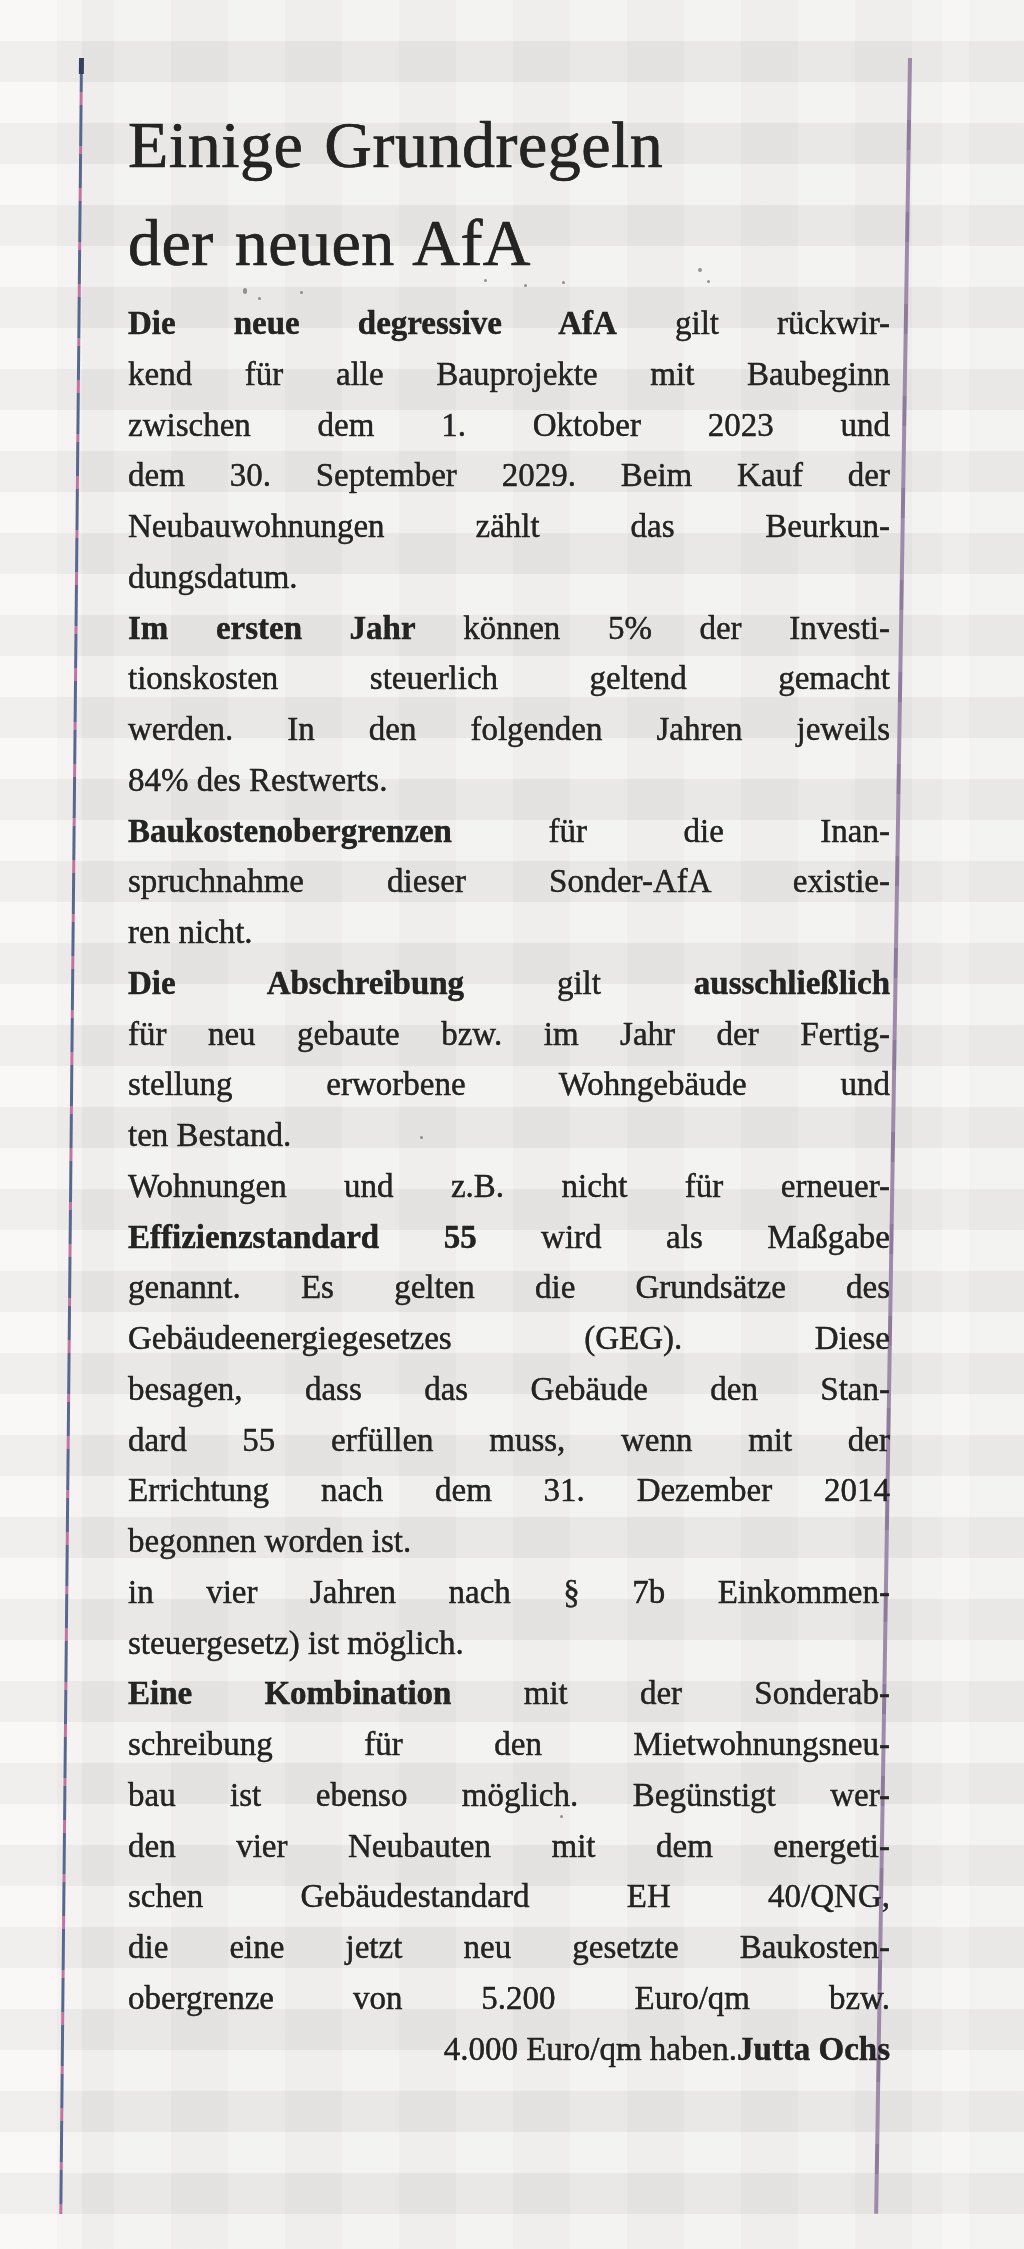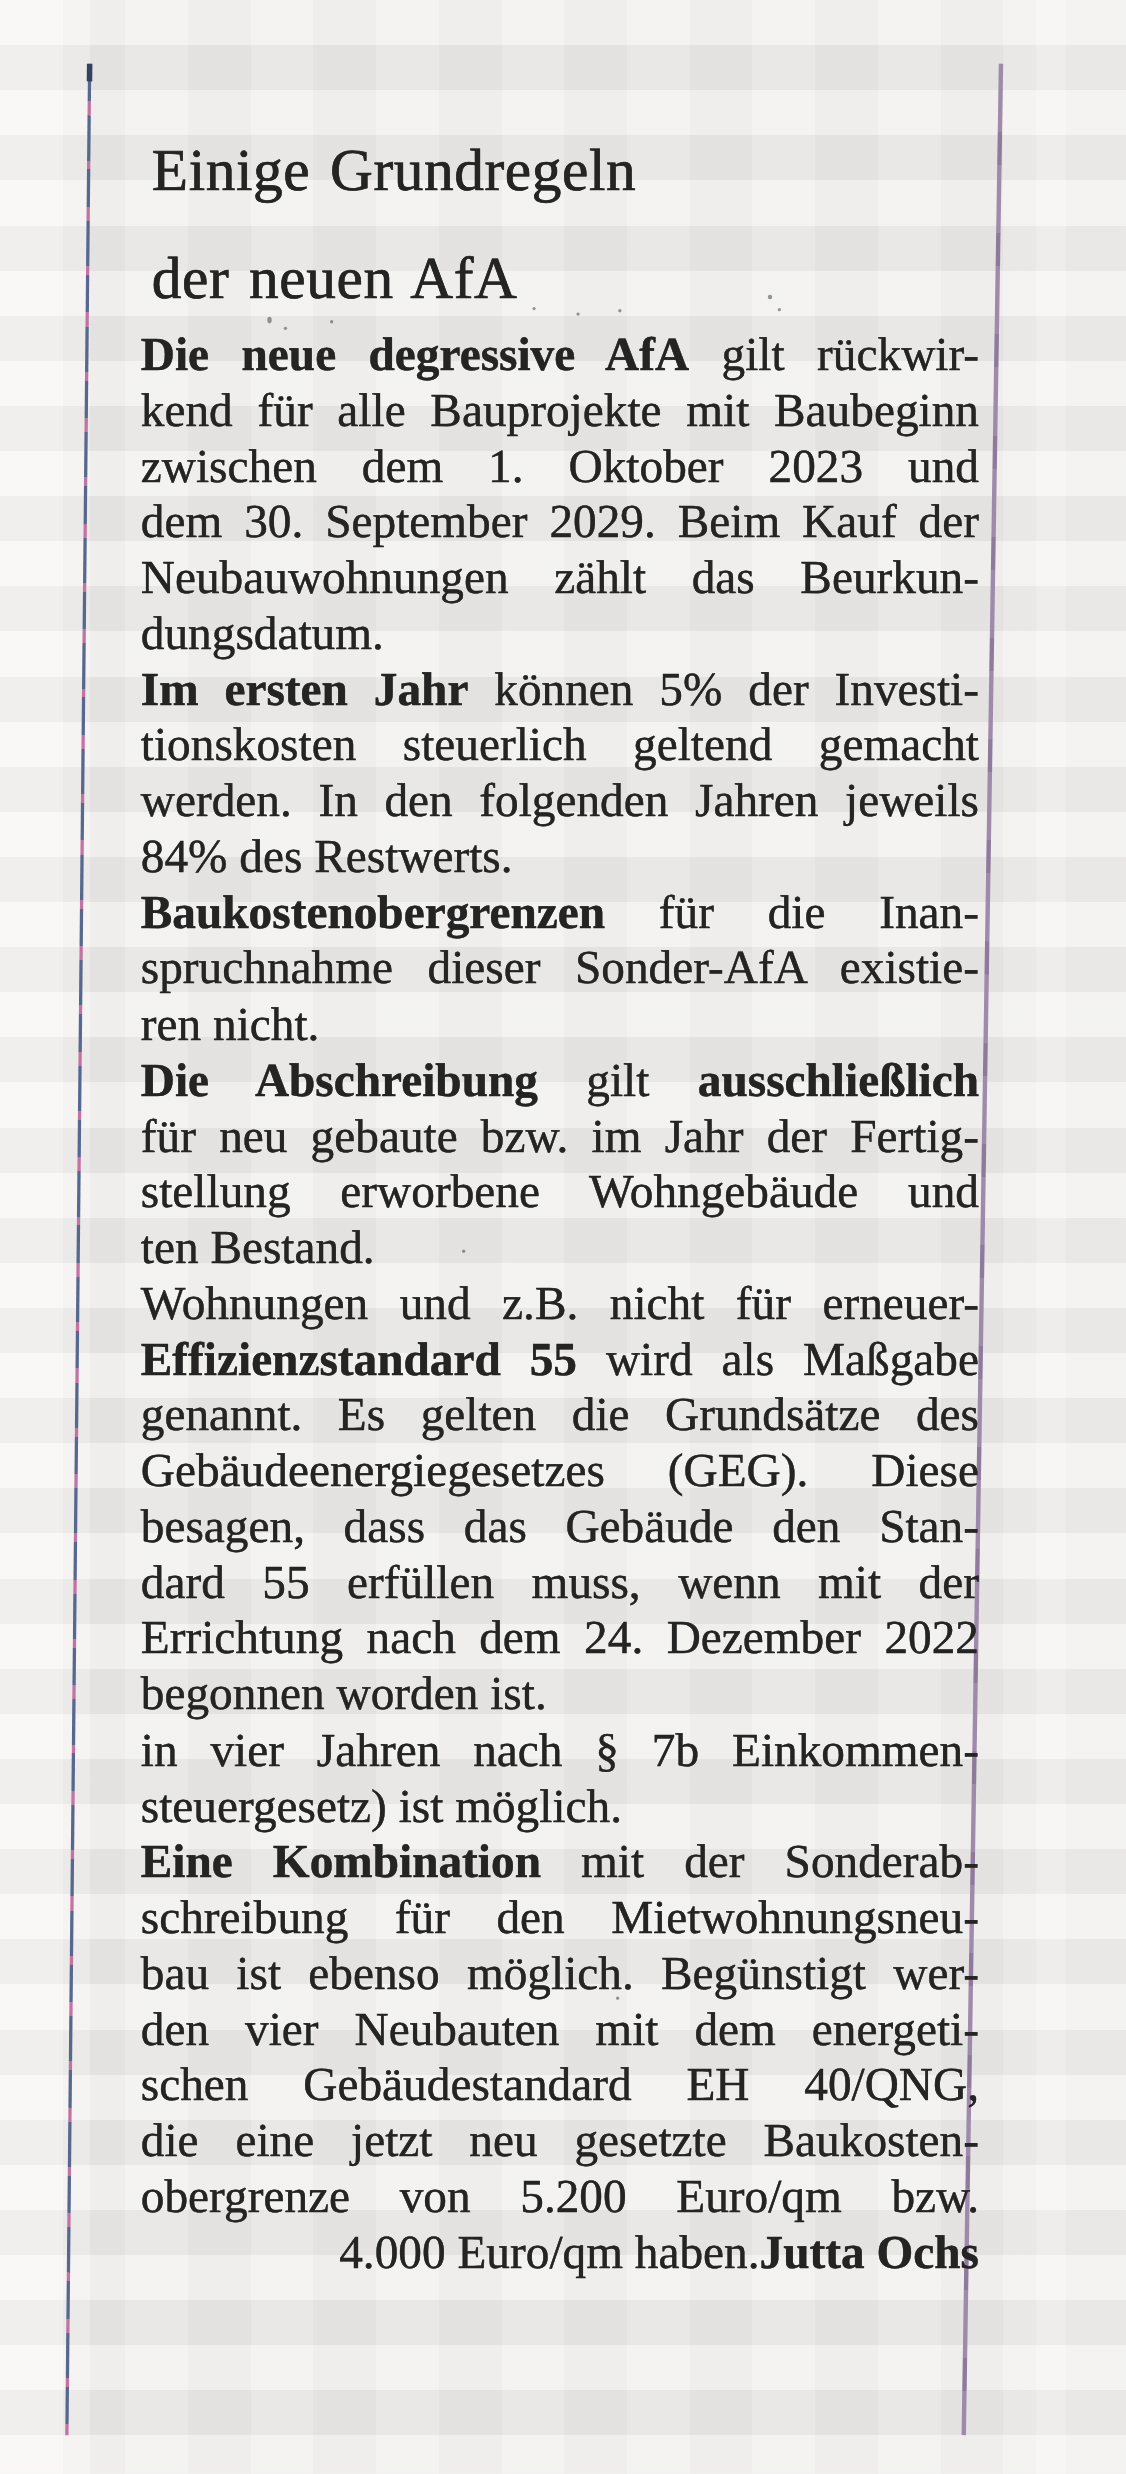--- a/index.html
+++ b/index.html
@@ -34,31 +34,31 @@
   }
   .rule-left::before{content:"";position:absolute;top:0;left:-1px;width:5px;height:16px;background:#33415f;}
   .rule-right{
     left:908px;width:4px;transform:rotate(0.9deg);opacity:.95;
     background:repeating-linear-gradient(180deg,
       var(--rr,#9b85a8) 0 62px,
       #8a7399 62px 92px);
   }
   
   .headline{
-    position:absolute;left:128px;top:96px;z-index:3;margin:10px;
-    font-size:54px;line-height:98px;font-weight:400;
+    position:absolute;left:128px;top:96px;z-index:3;margin:0;
+    font-size:66px;line-height:98px;font-weight:400;
     letter-spacing:.5px;word-spacing:4px;
     -webkit-text-stroke:.6px;
     text-shadow:0 0 .6px rgba(40,40,40,.75);
     white-space:nowrap;
   }
   
   .body-col{
     position:absolute;left:128px;top:298px;width:762px;z-index:3;
-    font-size:43px;line-height:50.75px;
+    font-size:33px;line-height:50.75px;
     -webkit-text-stroke:.35px;
     text-shadow:0 0 .5px rgba(45,45,45,.65);
   }
   .line{height:50.75px;text-align:justify;text-align-last:justify;}
   .line.last{text-align-last:left;}
   .b{font-weight:bold;}
   .author-line{display:flex;justify-content:flex-end;text-align:left;}
   .author{font-weight:bold;}
   
   .speck{position:absolute;z-index:2;background:rgba(70,70,70,.55);border-radius:50%;}
@@ -116,21 +116,21 @@
         <div class="line"><span>stellung erworbene Wohngebäude und</span></div>
         <div class="line last"><span>ten Bestand.</span></div>
         <div class="line"><span>Wohnungen und z.B. nicht für erneuer-</span></div>
       </div>
       <div>
         <div class="line"><span class="b">Effizienzstandard 55</span><span> wird als Maßgabe</span></div>
         <div class="line"><span>genannt. Es gelten die Grundsätze des</span></div>
         <div class="line"><span>Gebäudeenergiegesetzes (GEG). Diese</span></div>
         <div class="line"><span>besagen, dass das Gebäude den Stan-</span></div>
         <div class="line"><span>dard 55 erfüllen muss, wenn mit der</span></div>
-        <div class="line"><span>Errichtung nach dem 24. Dezember 2022</span></div>
+        <div class="line"><span>Errichtung nach dem 31. Dezember 2014</span></div>
         <div class="line last"><span>begonnen worden ist.</span></div>
       </div>
       <div>
         <div class="line"><span>in vier Jahren nach § 7b Einkommen-</span></div>
         <div class="line last"><span>steuergesetz) ist möglich.</span></div>
       </div>
       <div>
         <div class="line"><span class="b">Eine Kombination</span><span> mit der Sonderab-</span></div>
         <div class="line"><span>schreibung für den Mietwohnungsneu-</span></div>
         <div class="line"><span>bau ist ebenso möglich. Begünstigt wer-</span></div>

